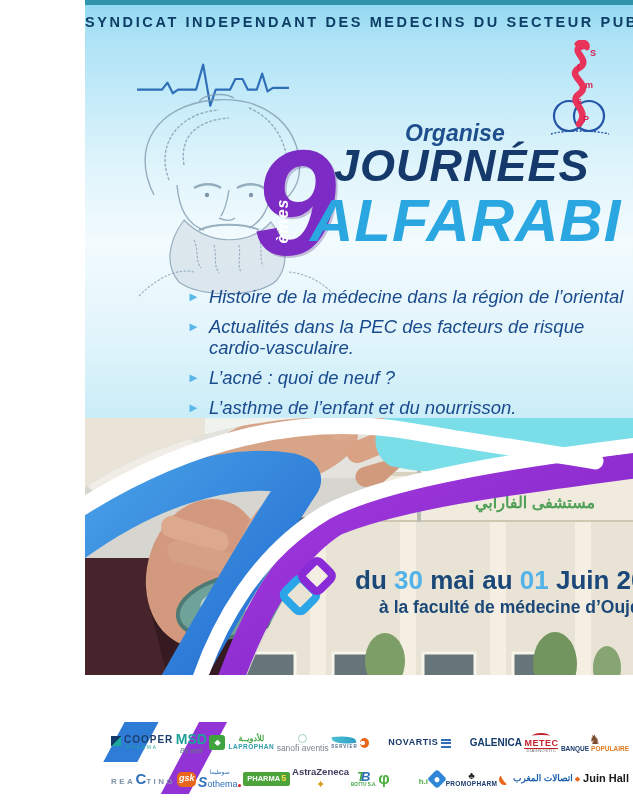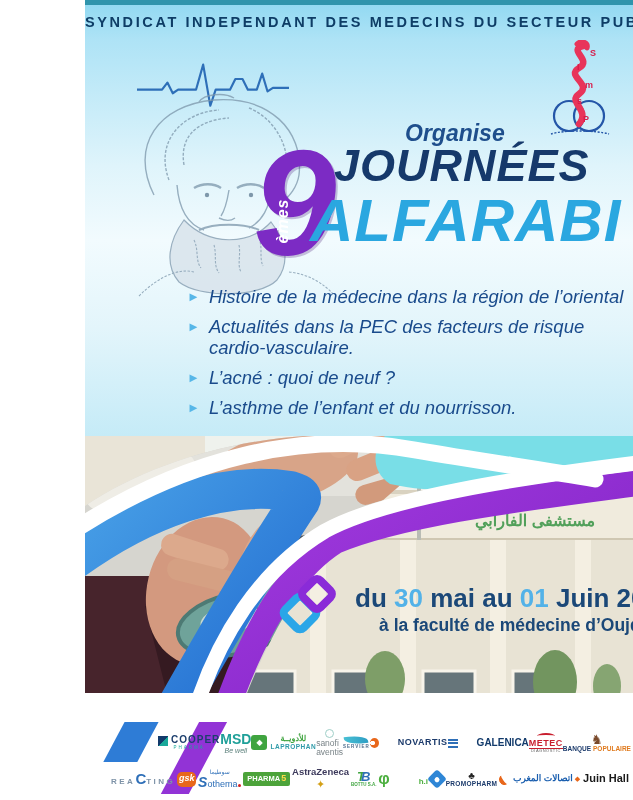--- a/index.html
+++ b/index.html
@@ -35,41 +35,41 @@
     font-style:italic; color:#16396b; letter-spacing:1px; }
   .alfarabi { position:absolute; top:186px; left:225px; font-size:60px; font-weight:bold;
     font-style:italic; color:#2aa7e0; letter-spacing:1px; }
 
   .topics { position:absolute; top:287px; left:102px; width:440px; list-style:none; }
   .topics li { display:flex; gap:9px; align-items:flex-start; margin-bottom:10px;
     font-size:18.5px; font-style:italic; font-weight:500; color:#1a4b8c; line-height:1.1; }
   .topics .arrow { color:#57b7e8; font-size:13px; font-style:normal; padding-top:3px; }
 
   
-  .collage { position:absolute; top:436px; left:0; width:548px; height:257px; overflow:hidden; }
+  .collage { position:absolute; top:418px; left:0; width:548px; height:257px; overflow:hidden; }
   .collage svg { position:absolute; top:0; left:0; }
 
   .date-box { position:absolute; top:138px; left:196px; width:330px; z-index:5; display:flex; align-items:center; gap:10px; }
   .squares { position:relative; width:64px; height:70px; flex:0 0 64px; }
   .sq { position:absolute; border-radius:9px; transform:rotate(45deg); }
   .sq-cyan { width:34px; height:34px; border:8px solid #2aa6e8; left:2px; top:22px; }
   .sq-purple { width:32px; height:32px; border:8px solid #8a2bd8; left:20px; top:4px; }
   .date-text { text-align:center; }
   .date-line1 { font-size:26px; font-weight:bold; color:#1b4878; white-space:nowrap; }
   .date-line1 .cy { color:#53b2e8; }
   .date-line2 { font-size:17.5px; font-weight:bold; color:#1b4878; margin-top:1px; }
 
   
   .sponsors { position:absolute; top:722px; left:0; width:548px; height:78px; background:#fff; overflow:hidden; }
   .ribbon { position:absolute; transform:skewX(-28deg); }
   .ribbon-blue { left:30px; top:-4px; width:34px; height:44px; background:#2e7cd6; }
   .ribbon-purple { left:96px; top:-4px; width:28px; height:76px; background:#9233d6; }
 
   .sp-row { position:absolute; left:26px; right:4px; display:flex; align-items:center; justify-content:space-between; }
-  .sp-row1 { top:6px; height:30px;margin-left:47px; }
+  .sp-row1 { top:6px; height:30px; }
   .sp-row2 { top:42px; height:30px; }
   .sp { display:flex; flex-direction:column; align-items:center; justify-content:center; line-height:1.05; }
   .sp-h { flex-direction:row; gap:19px; }
 
   .cooper-line { display:flex; align-items:center; gap:3px; }
   .cooper-ic { width:10px; height:10px; background:linear-gradient(135deg,#123a6b 55%,#19a89a 55%); }
   .cooper-nm { font-size:10px; font-weight:bold; color:#1d3f6e; letter-spacing:1px; }
   .cooper-sub { font-size:4.5px; color:#19a89a; letter-spacing:2px; }
 
   .msd-nm { font-size:14px; font-weight:bold; color:#1fa099; }

